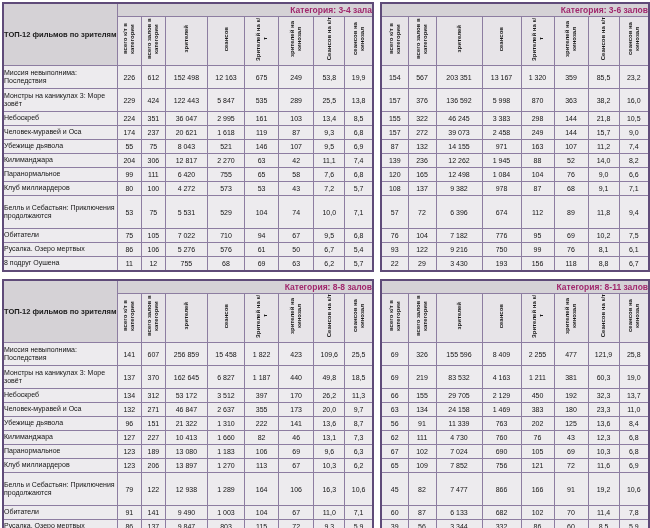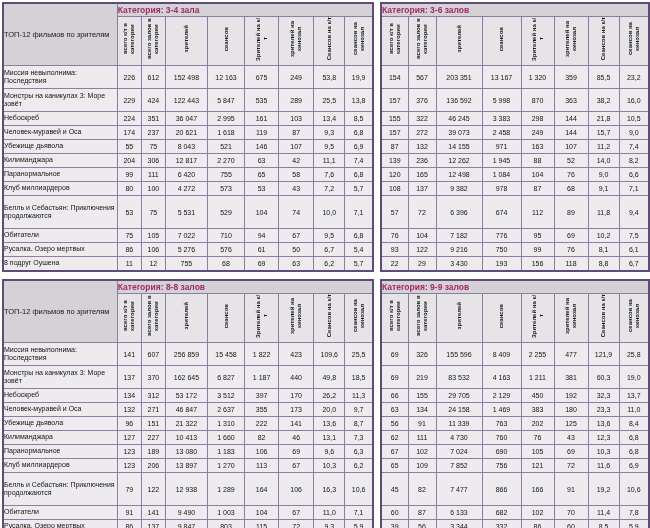--- a/index.html
+++ b/index.html
@@ -35,27 +35,27 @@
     border:1px solid var(--grid_line);
     overflow:hidden;
     padding:0;
   }
   th.title{
     background:var(--title_bg);
     color:var(--title_text);
     font-size:8.5px;
     font-weight:bold;
     height:12px;
-    text-align:left;
+    text-align:right;
     vertical-align:middle;
   }
   th.corner{
     background:var(--title_bg);
     font-size:7.5px;
-    font-weight:normal;
+    font-weight:bold;
     text-align:left;
     vertical-align:middle;
     padding:2px 4px;
     line-height:1.25;
     color:#1a1a1a;
   }
   th.colhead{
     background:var(--header_bg);
     height:46px;
     vertical-align:middle;
@@ -571,21 +571,21 @@
           <col style="width: 28px;">
           <col style="width: 46px;">
           <col style="width: 39px;">
           <col style="width: 33px;">
           <col style="width: 34px;">
           <col style="width: 31px;">
           <col style="width: 30px;">
         </colgroup>
         <thead>
           <tr>
-            <th class="title" colspan="8">Категория: 9-9 залов</th>
+            <th class="title" colspan="8">Категория: 8-11 залов</th>
           </tr>
           <tr>
             <th class="colhead"><span class="rot">всего к/т в категории</span></th>
             <th class="colhead"><span class="rot">всего залов в категории</span></th>
             <th class="colhead"><span class="rot">зрителей</span></th>
             <th class="colhead"><span class="rot">сеансов</span></th>
             <th class="colhead"><span class="rot">Зрителей на к/т</span></th>
             <th class="colhead"><span class="rot">зрителей на кинозал</span></th>
             <th class="colhead"><span class="rot">Сеансов на к/т</span></th>
             <th class="colhead"><span class="rot">сеансов на кинозал</span></th>

